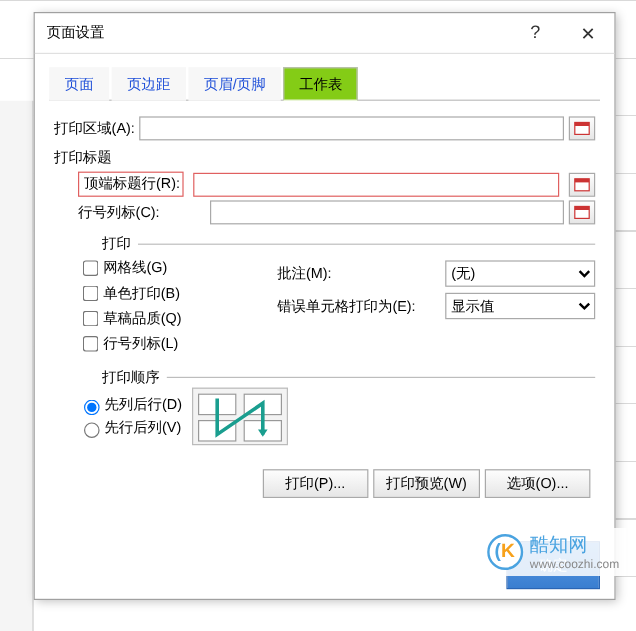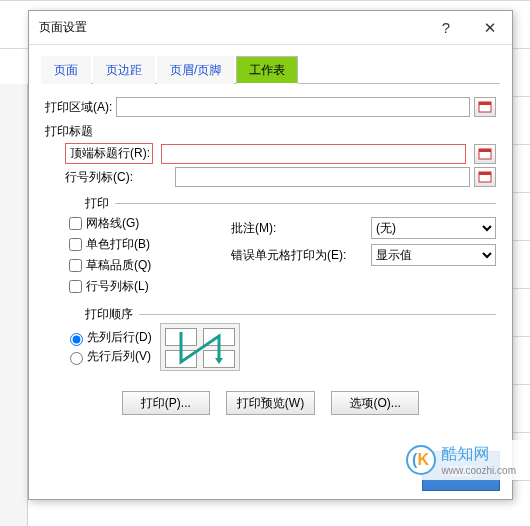--- a/index.html
+++ b/index.html
@@ -150,22 +150,22 @@
     width: 32px; height: 18px;
     border: 1px solid #999;
     background: #fff;
   }
   .order-graphic .arrow {
     position: absolute;
     stroke: #1a9e8f; stroke-width: 3; fill: none;
   }
   .bottom-buttons {
     display: flex;
-    justify-content: center;
-    gap: 16px;
+    justify-content: flex-end;
+    gap: 4px;
     margin-top: 20px;
     padding: 0 4px;
   }
   .btn-std {
     min-width: 88px;
     height: 24px;
     border: 1px solid #a9a9a9;
     background: linear-gradient(#fdfdfd, #e6e6e6);
     font-size: 12px;
     cursor: pointer;

